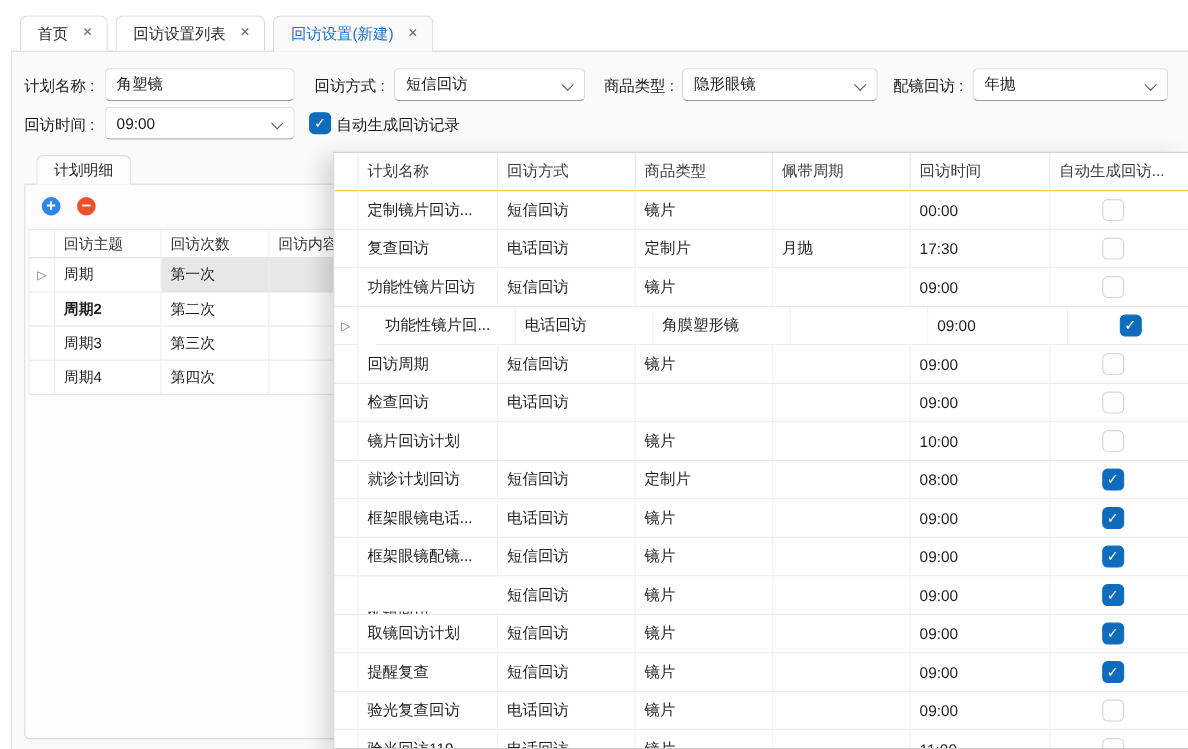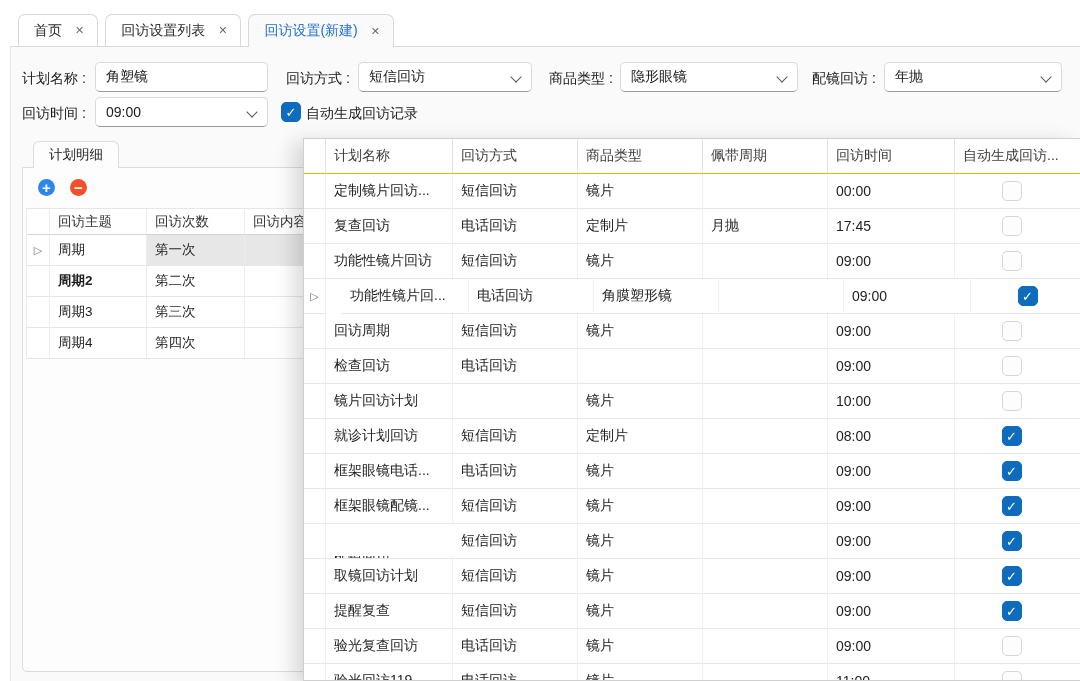--- a/index.html
+++ b/index.html
@@ -191,21 +191,21 @@
           <div class="pcell cbc" style="width: 126px;">
             <div class="cb"></div>
           </div>
         </div>
         <div class="prow">
           <div class="pcell pind" style="width: 22px;"></div>
           <div class="pcell" style="width: 127px;">复查回访</div>
           <div class="pcell" style="width: 125px;">电话回访</div>
           <div class="pcell" style="width: 125px;">定制片</div>
           <div class="pcell" style="width: 125px;">月抛</div>
-          <div class="pcell" style="width: 127px;">17:45</div>
+          <div class="pcell" style="width: 127px;">17:30</div>
           <div class="pcell cbc" style="width: 126px;">
             <div class="cb"></div>
           </div>
         </div>
         <div class="prow">
           <div class="pcell pind" style="width: 22px;"></div>
           <div class="pcell" style="width: 127px;">功能性镜片回访</div>
           <div class="pcell" style="width: 125px;">短信回访</div>
           <div class="pcell" style="width: 125px;">镜片</div>
           <div class="pcell" style="width: 125px;"></div>

